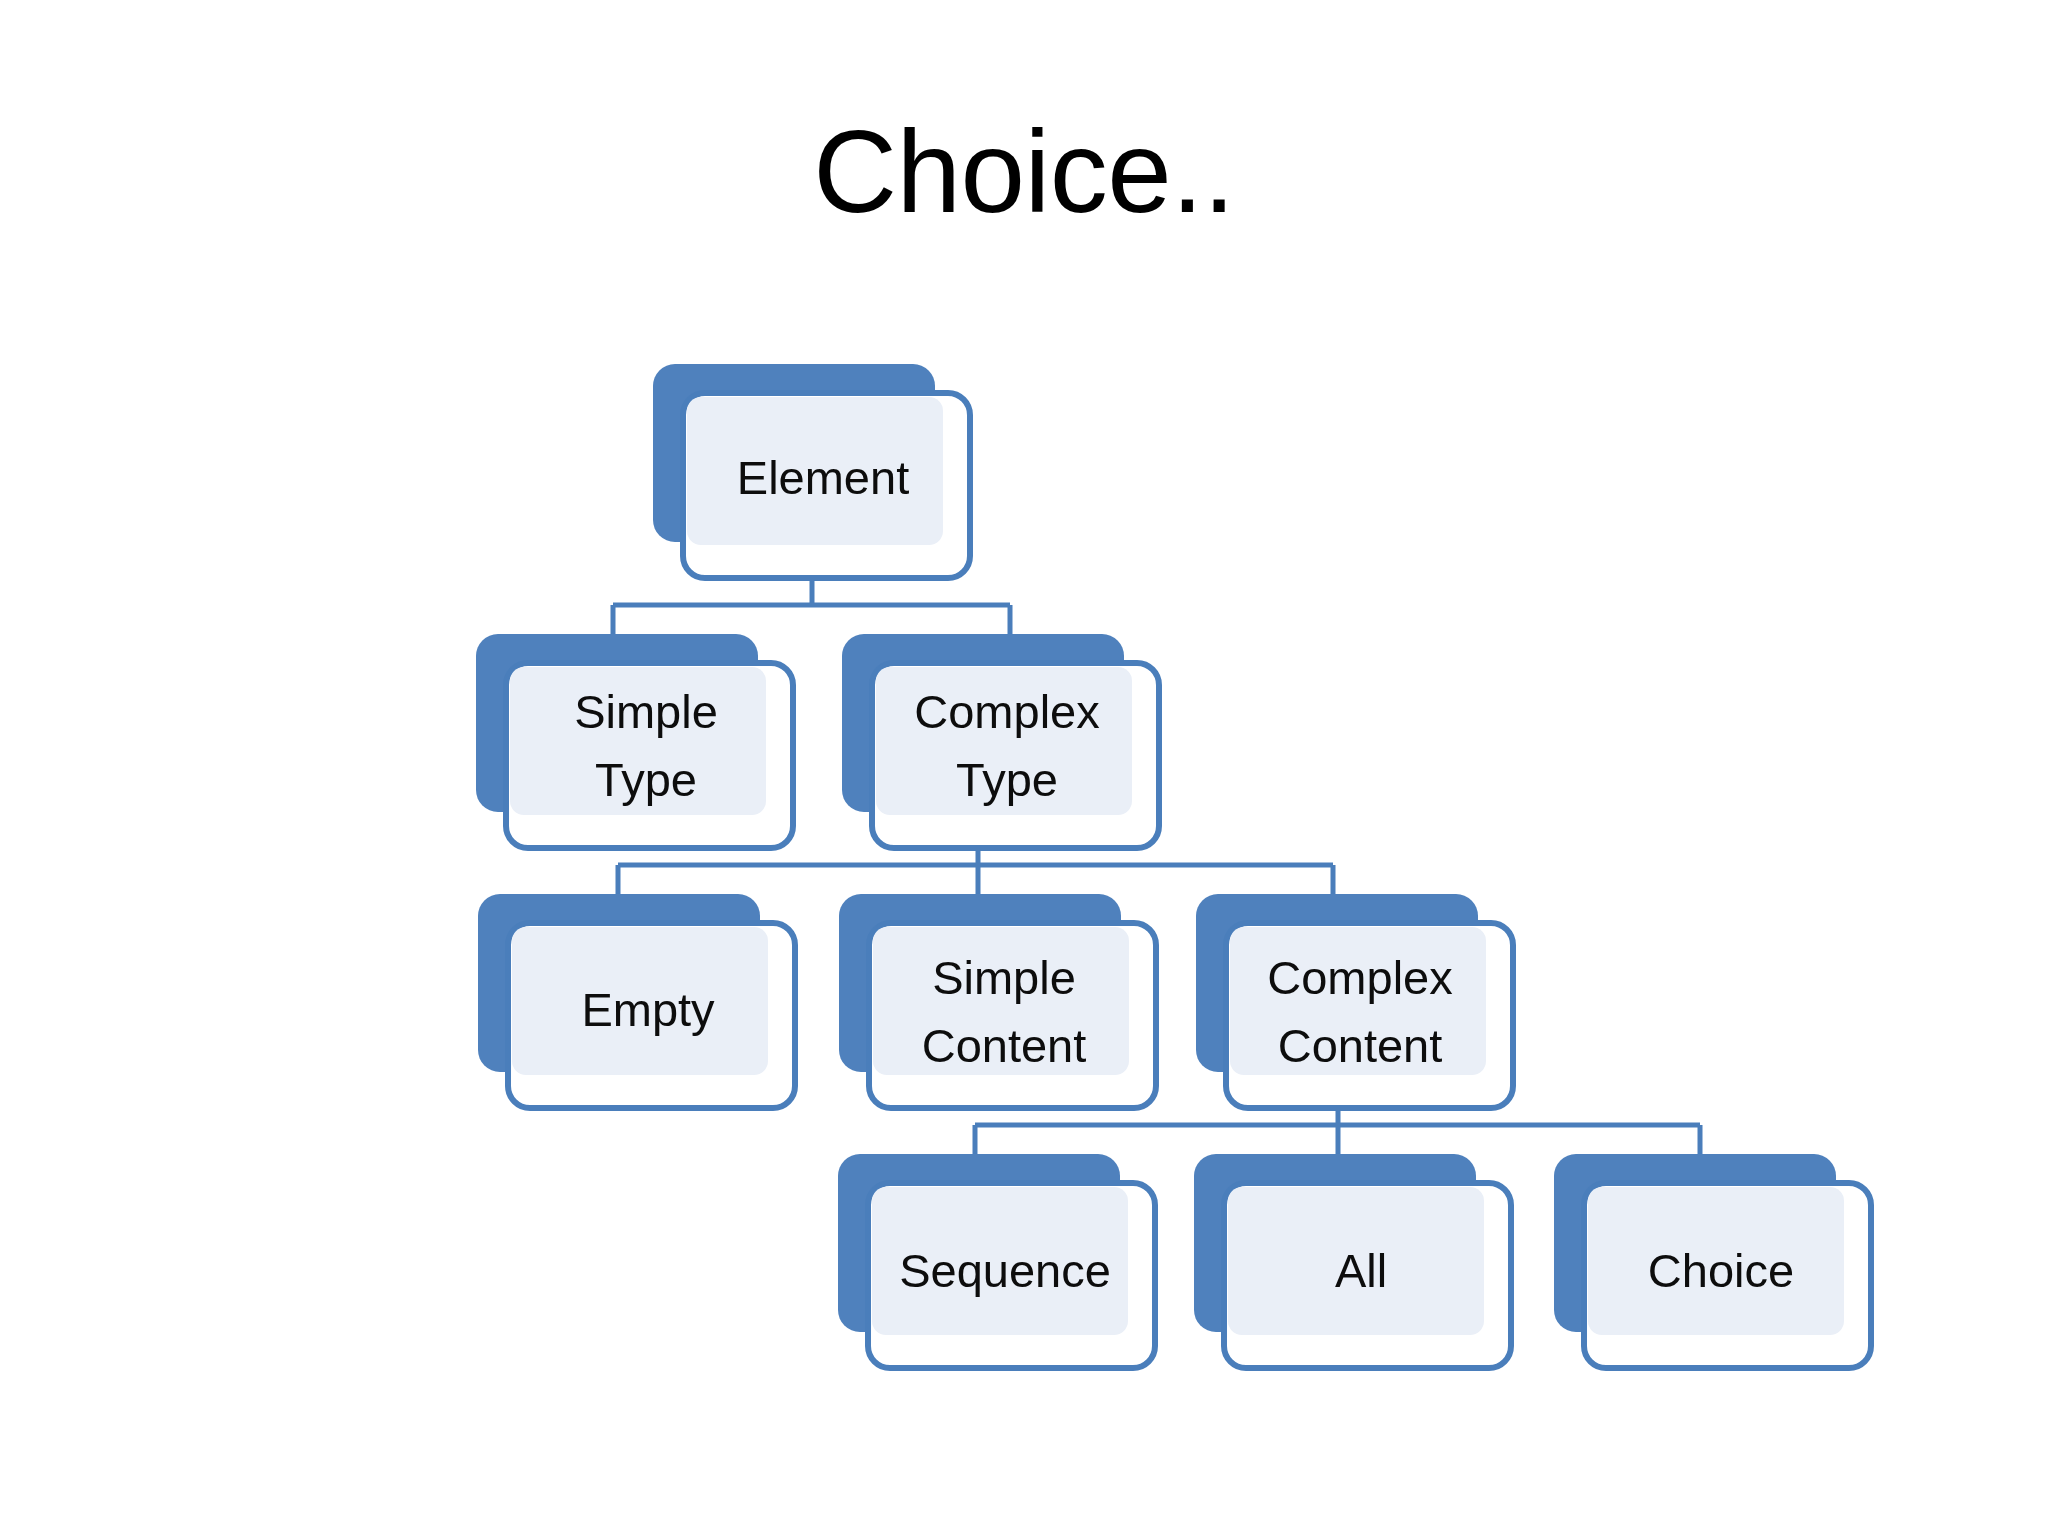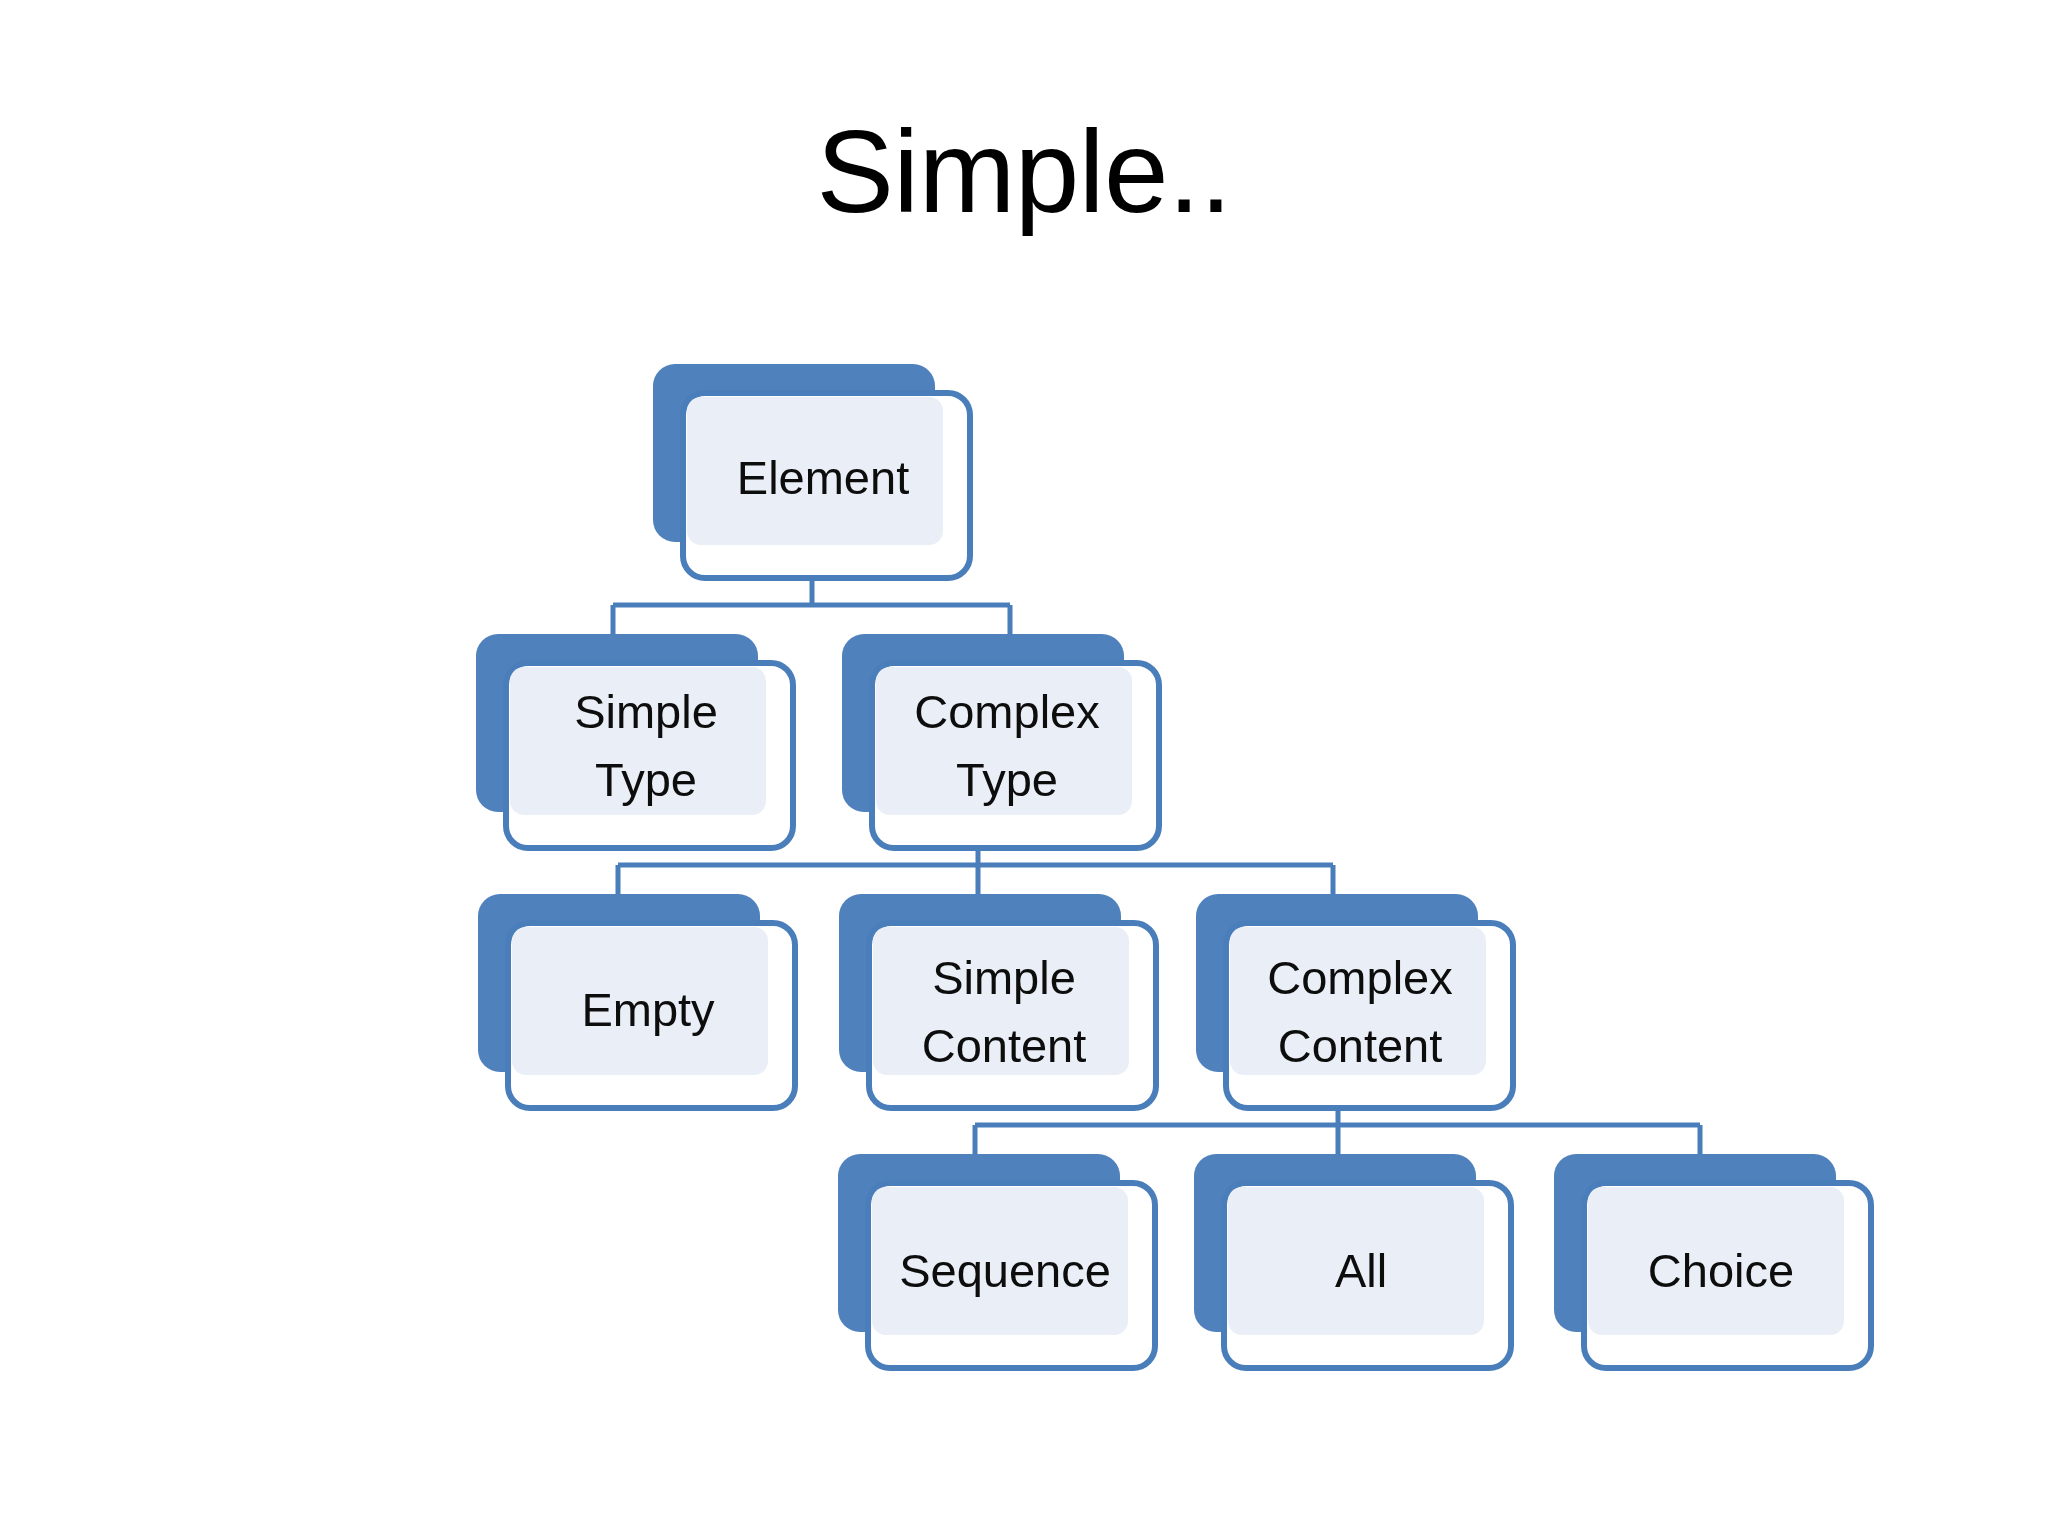--- a/index.html
+++ b/index.html
@@ -49,21 +49,21 @@
     fill: #0d0d0d;
     text-anchor: middle;
     dominant-baseline: middle;
   }
 </style>
 </head>
 <body>
 
 <div id="slide">
 
-  <div id="slide-title">Simple..</div>
+  <div id="slide-title">Choice..</div>
 
   <svg id="diagram" viewBox="0 0 2048 1536">
 
     <g fill="none" stroke="#4A7EBB" stroke-width="5" stroke-linecap="butt">
 
       <path d="M 812 578 L 812 605 M 613 605 L 1010 605 M 613 605 L 613 638 M 1010 605 L 1010 638"></path>
 
       <path d="M 978 838 L 978 865 M 618 865 L 1333 865 M 618 865 L 618 898 M 978 865 L 978 898 M 1333 865 L 1333 898"></path>
 
       <path d="M 1338 1098 L 1338 1125 M 975 1125 L 1700 1125 M 975 1125 L 975 1158 M 1338 1125 L 1338 1158 M 1700 1125 L 1700 1158"></path>

